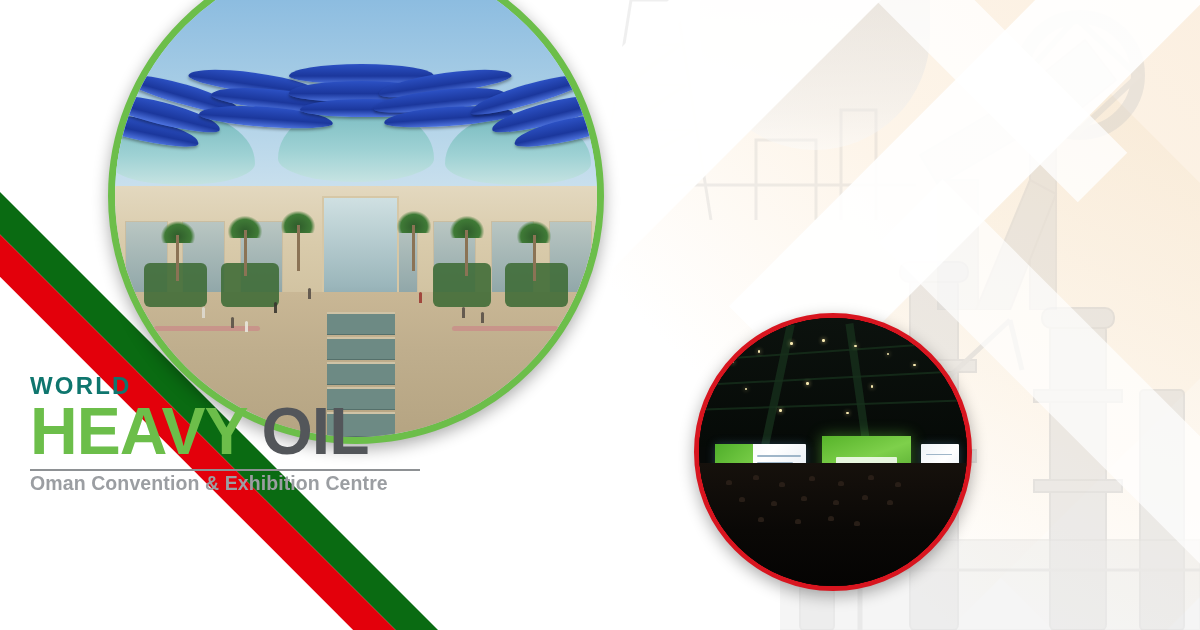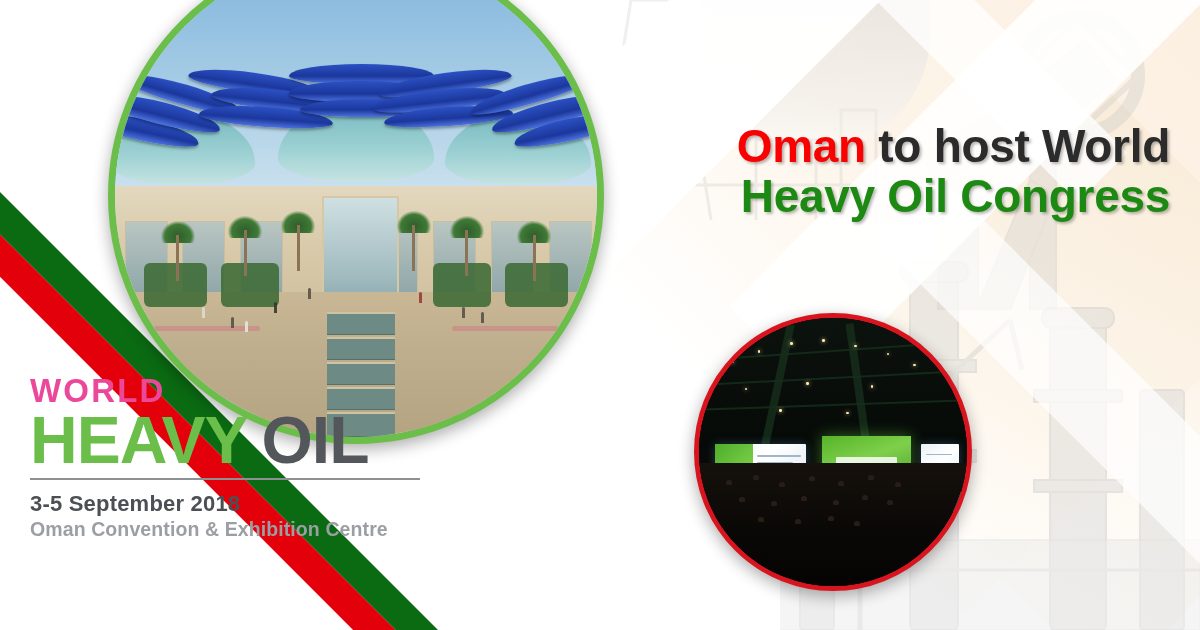--- a/index.html
+++ b/index.html
@@ -201,21 +201,21 @@
     letter-spacing:-0.3px;
   }
   .headline .l1,.headline .l2{display:block;white-space:nowrap;}
   .hl-red{color:#fb0000;text-shadow:2px 2px 3px rgba(0,0,0,.30);}
   .hl-dark{color:#2b2b2b;text-shadow:2px 2px 3px rgba(0,0,0,.28);}
   .hl-green{color:#1c8a12;text-shadow:2px 2px 3px rgba(0,0,0,.28);}
 
   
   .logo{position:absolute;left:30px;top:374px;width:390px;}
   .logo-world{
-    font-size:33px;font-weight:bold;color:#ec4899;
+    font-size:24px;font-weight:bold;color:#0f766e;
     letter-spacing:2.2px;line-height:1;margin-bottom:3px;
   }
   .logo-main{
     font-size:66px;font-weight:bold;line-height:.92;
     letter-spacing:-1px;white-space:nowrap;
   }
   .logo-heavy{color:#6cbe4a;}
   .logo-oil{color:#53565a;margin-left:14px;}
   .logo-sub{
     font-size:23px;font-weight:bold;color:#54585c;
@@ -480,28 +480,23 @@
         <div class="conf-head" style="left:61%;top:26%;"></div>
         <div class="conf-head" style="left:70%;top:30%;"></div>
         <div class="conf-head" style="left:22%;top:44%;"></div>
         <div class="conf-head" style="left:36%;top:46%;"></div>
         <div class="conf-head" style="left:48%;top:43%;"></div>
         <div class="conf-head" style="left:58%;top:47%;"></div>
       </div>
     </div>
   </div>
 
-  <div class="headline">
-    <span class="l1"><span class="hl-red">Oman</span><span class="hl-dark"> to host World</span></span>
-    <span class="l2 hl-green">Heavy Oil Congress</span>
-  </div>
 
   <div class="logo">
     <div class="logo-world">WORLD</div>
     <div class="logo-main">
       <span class="logo-heavy">HEAVY</span><span class="logo-oil">OIL</span>
     </div>
     <div class="logo-rule"></div>
-    <div class="logo-date">3-5 September 2018</div>
     <div class="logo-venue">Oman Convention &amp; Exhibition Centre</div>
   </div>
 
 </div>
 
 </body></html>

